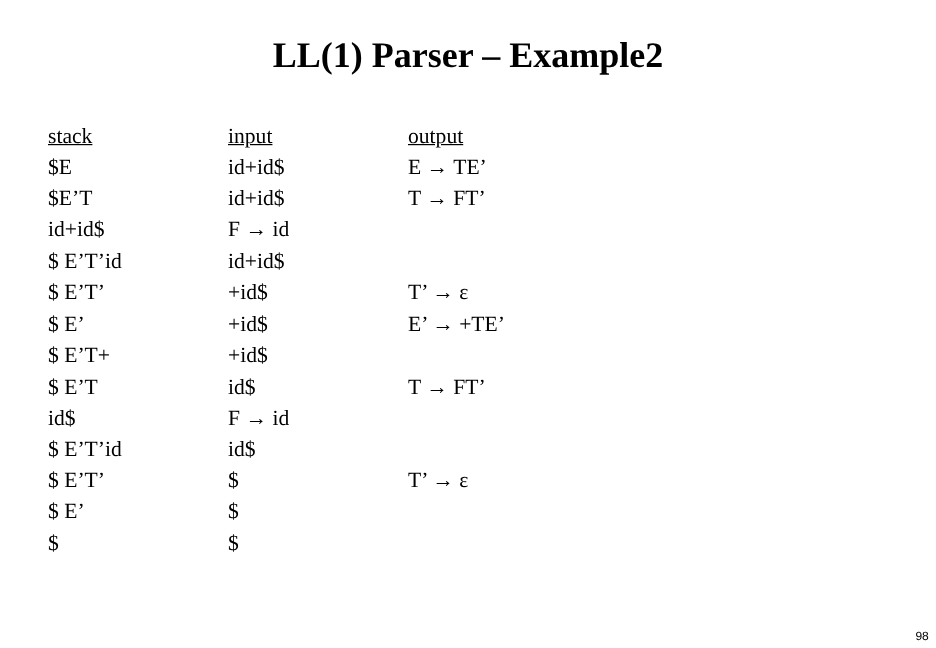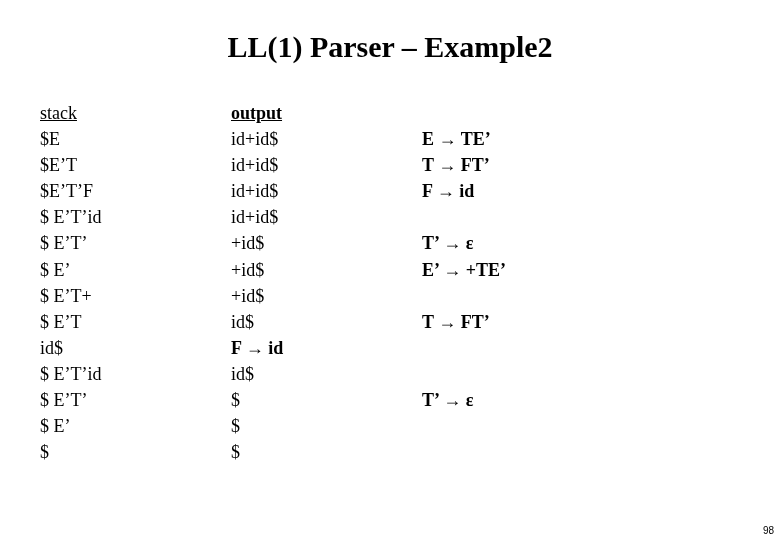--- a/index.html
+++ b/index.html
@@ -31,25 +31,24 @@
     position: absolute;
     top: 100px;
     left: 40px;
     right: 40px;
     font-size: 18px;
     line-height: 1.45;
   }
   .row {
     display: flex;
     flex-direction: row;
-    gap: 41px;
   }
   .col-stack  { width: 150px; }
   .col-input  { width: 150px; }
-  .col-output { flex: 1; font-weight: bold; }
+  .col-output { flex: 1; }
   .hdr {
     text-decoration: underline;
   }
   .pagenum {
     position: absolute;
     right: 6px;
     bottom: 4px;
     font-size: 10px;
     font-family: Arial, sans-serif;
     color: #000;
@@ -58,35 +57,35 @@
 </style>
 </head>
 <body>
 
 <div class="slide">
   <div class="title">LL(1) Parser – Example2</div>
 
   <div class="body">
     <div class="row">
       <div class="col-stack hdr">stack</div>
+      <div class="col-input hdr">input</div>
       <div class="col-output hdr">output</div>
     </div>
 
     <div class="row">
       <div class="col-stack">$E</div>
       <div class="col-input">id+id$</div>
       <div class="col-output">E → TE’</div>
     </div>
     <div class="row">
       <div class="col-stack">$E’T</div>
       <div class="col-input">id+id$</div>
       <div class="col-output">T → FT’</div>
     </div>
     <div class="row">
-      <div class="col-stack">$E’T’F</div>
       <div class="col-input">id+id$</div>
       <div class="col-output">F → id</div>
     </div>
     <div class="row">
       <div class="col-stack">$ E’T’id</div>
       <div class="col-input">id+id$</div>
       <div class="col-output"></div>
     </div>
     <div class="row">
       <div class="col-stack">$ E’T’</div>

